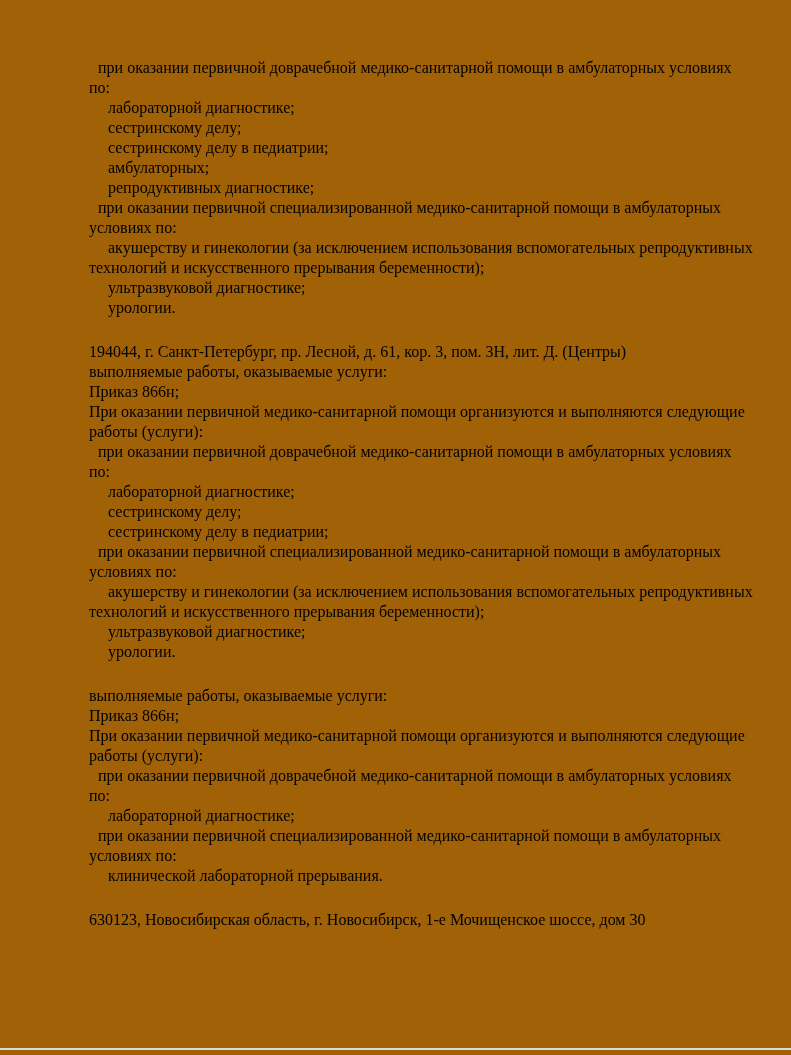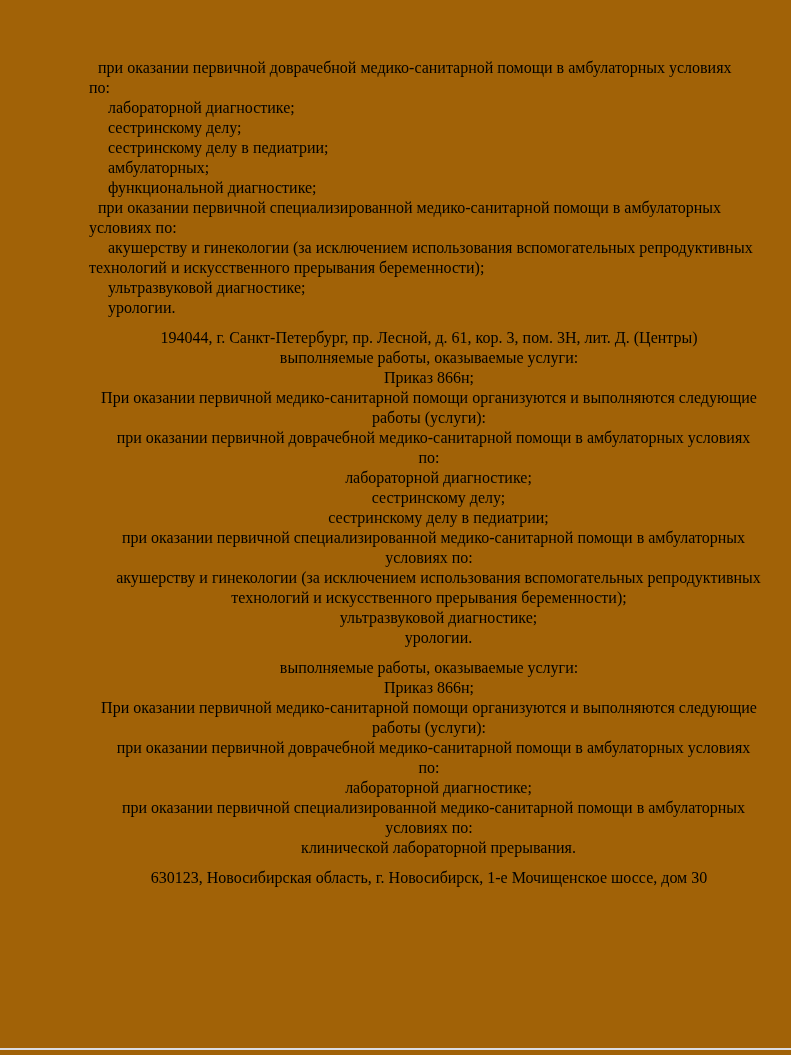--- a/index.html
+++ b/index.html
@@ -18,21 +18,21 @@
   }
   #doc {
     position: absolute;
     left: 89px;
     top: 58px;
     width: 680px;
     font-size: 16px;
     line-height: 20px;
   }
   .section { margin: 0; }
-  .section + .section { margin-top: 10px; text-align: center; }
+  .section + .section { margin-top: 24px; }
   .line {
     white-space: nowrap;
     height: 20px;
   }
   .i0 { padding-left: 0; }
   .i1 { padding-left: 9px; }
   .i2 { padding-left: 19px; }
   #divider {
     position: absolute;
     left: 0;
@@ -47,21 +47,21 @@
 
 <div id="page" style="background: #a16207; color: rgb(0, 0, 0); padding-left: 16px;">
   <div id="doc">
       <div class="section">
         <div class="line i1">при оказании первичной доврачебной медико-санитарной помощи в амбулаторных условиях</div>
         <div class="line i0">по:</div>
         <div class="line i2">лабораторной диагностике;</div>
         <div class="line i2">сестринскому делу;</div>
         <div class="line i2">сестринскому делу в педиатрии;</div>
         <div class="line i2">амбулаторных;</div>
-        <div class="line i2">функциональной диагностике;</div>
+        <div class="line i2">репродуктивных диагностике;</div>
         <div class="line i1">при оказании первичной специализированной медико-санитарной помощи в амбулаторных</div>
         <div class="line i0">условиях по:</div>
         <div class="line i2">акушерству и гинекологии (за исключением использования вспомогательных репродуктивных</div>
         <div class="line i0">технологий и искусственного прерывания беременности);</div>
         <div class="line i2">ультразвуковой диагностике;</div>
         <div class="line i2">урологии.</div>
       </div>
       <div class="section">
         <div class="line i0">194044, г. Санкт-Петербург, пр. Лесной, д. 61, кор. 3, пом. 3Н, лит. Д. (Центры)</div>
         <div class="line i0">выполняемые работы, оказываемые услуги:</div>

